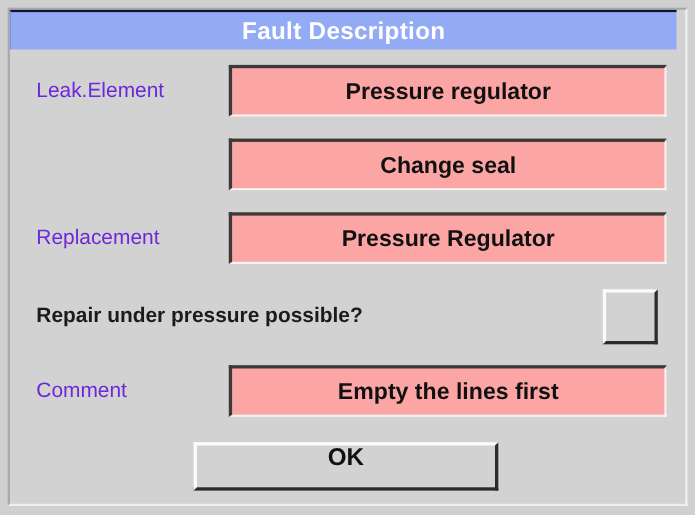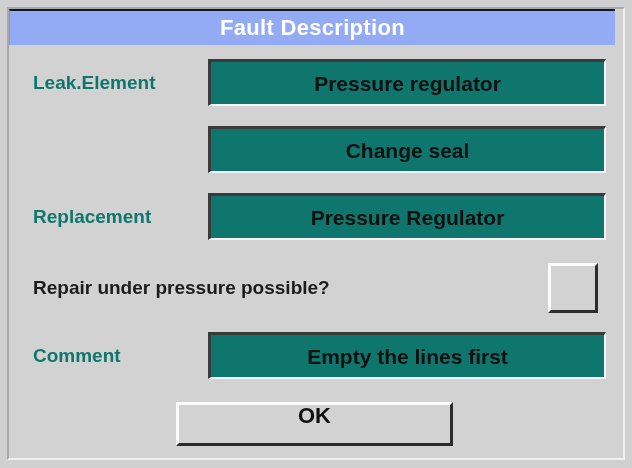--- a/index.html
+++ b/index.html
@@ -76,34 +76,34 @@
 
   .form-row {
     position: absolute;
     left: 0;
     width: 608px;
   }
 
   .field-label {
     position: absolute;
     left: 24px;
-    color: #0f766e;
+    color: #6d28d9;
     font-size: 19px;
-    font-weight: bold;
+    font-weight: normal;
     white-space: nowrap;
     line-height: 1;
   }
 
   
   .field-box {
     position: absolute;
     left: 199px;
     width: 398px;
     height: 47px;
-    background: #0f766e;
+    background: #fca5a5;
     box-sizing: border-box;
     border-top: 3px solid #3a3a3a;
     border-left: 3px solid #3a3a3a;
     border-right: 2px solid #f4f4f4;
     border-bottom: 2px solid #f4f4f4;
     display: flex;
     align-items: center;
     justify-content: center;
   }
   .field-value {

